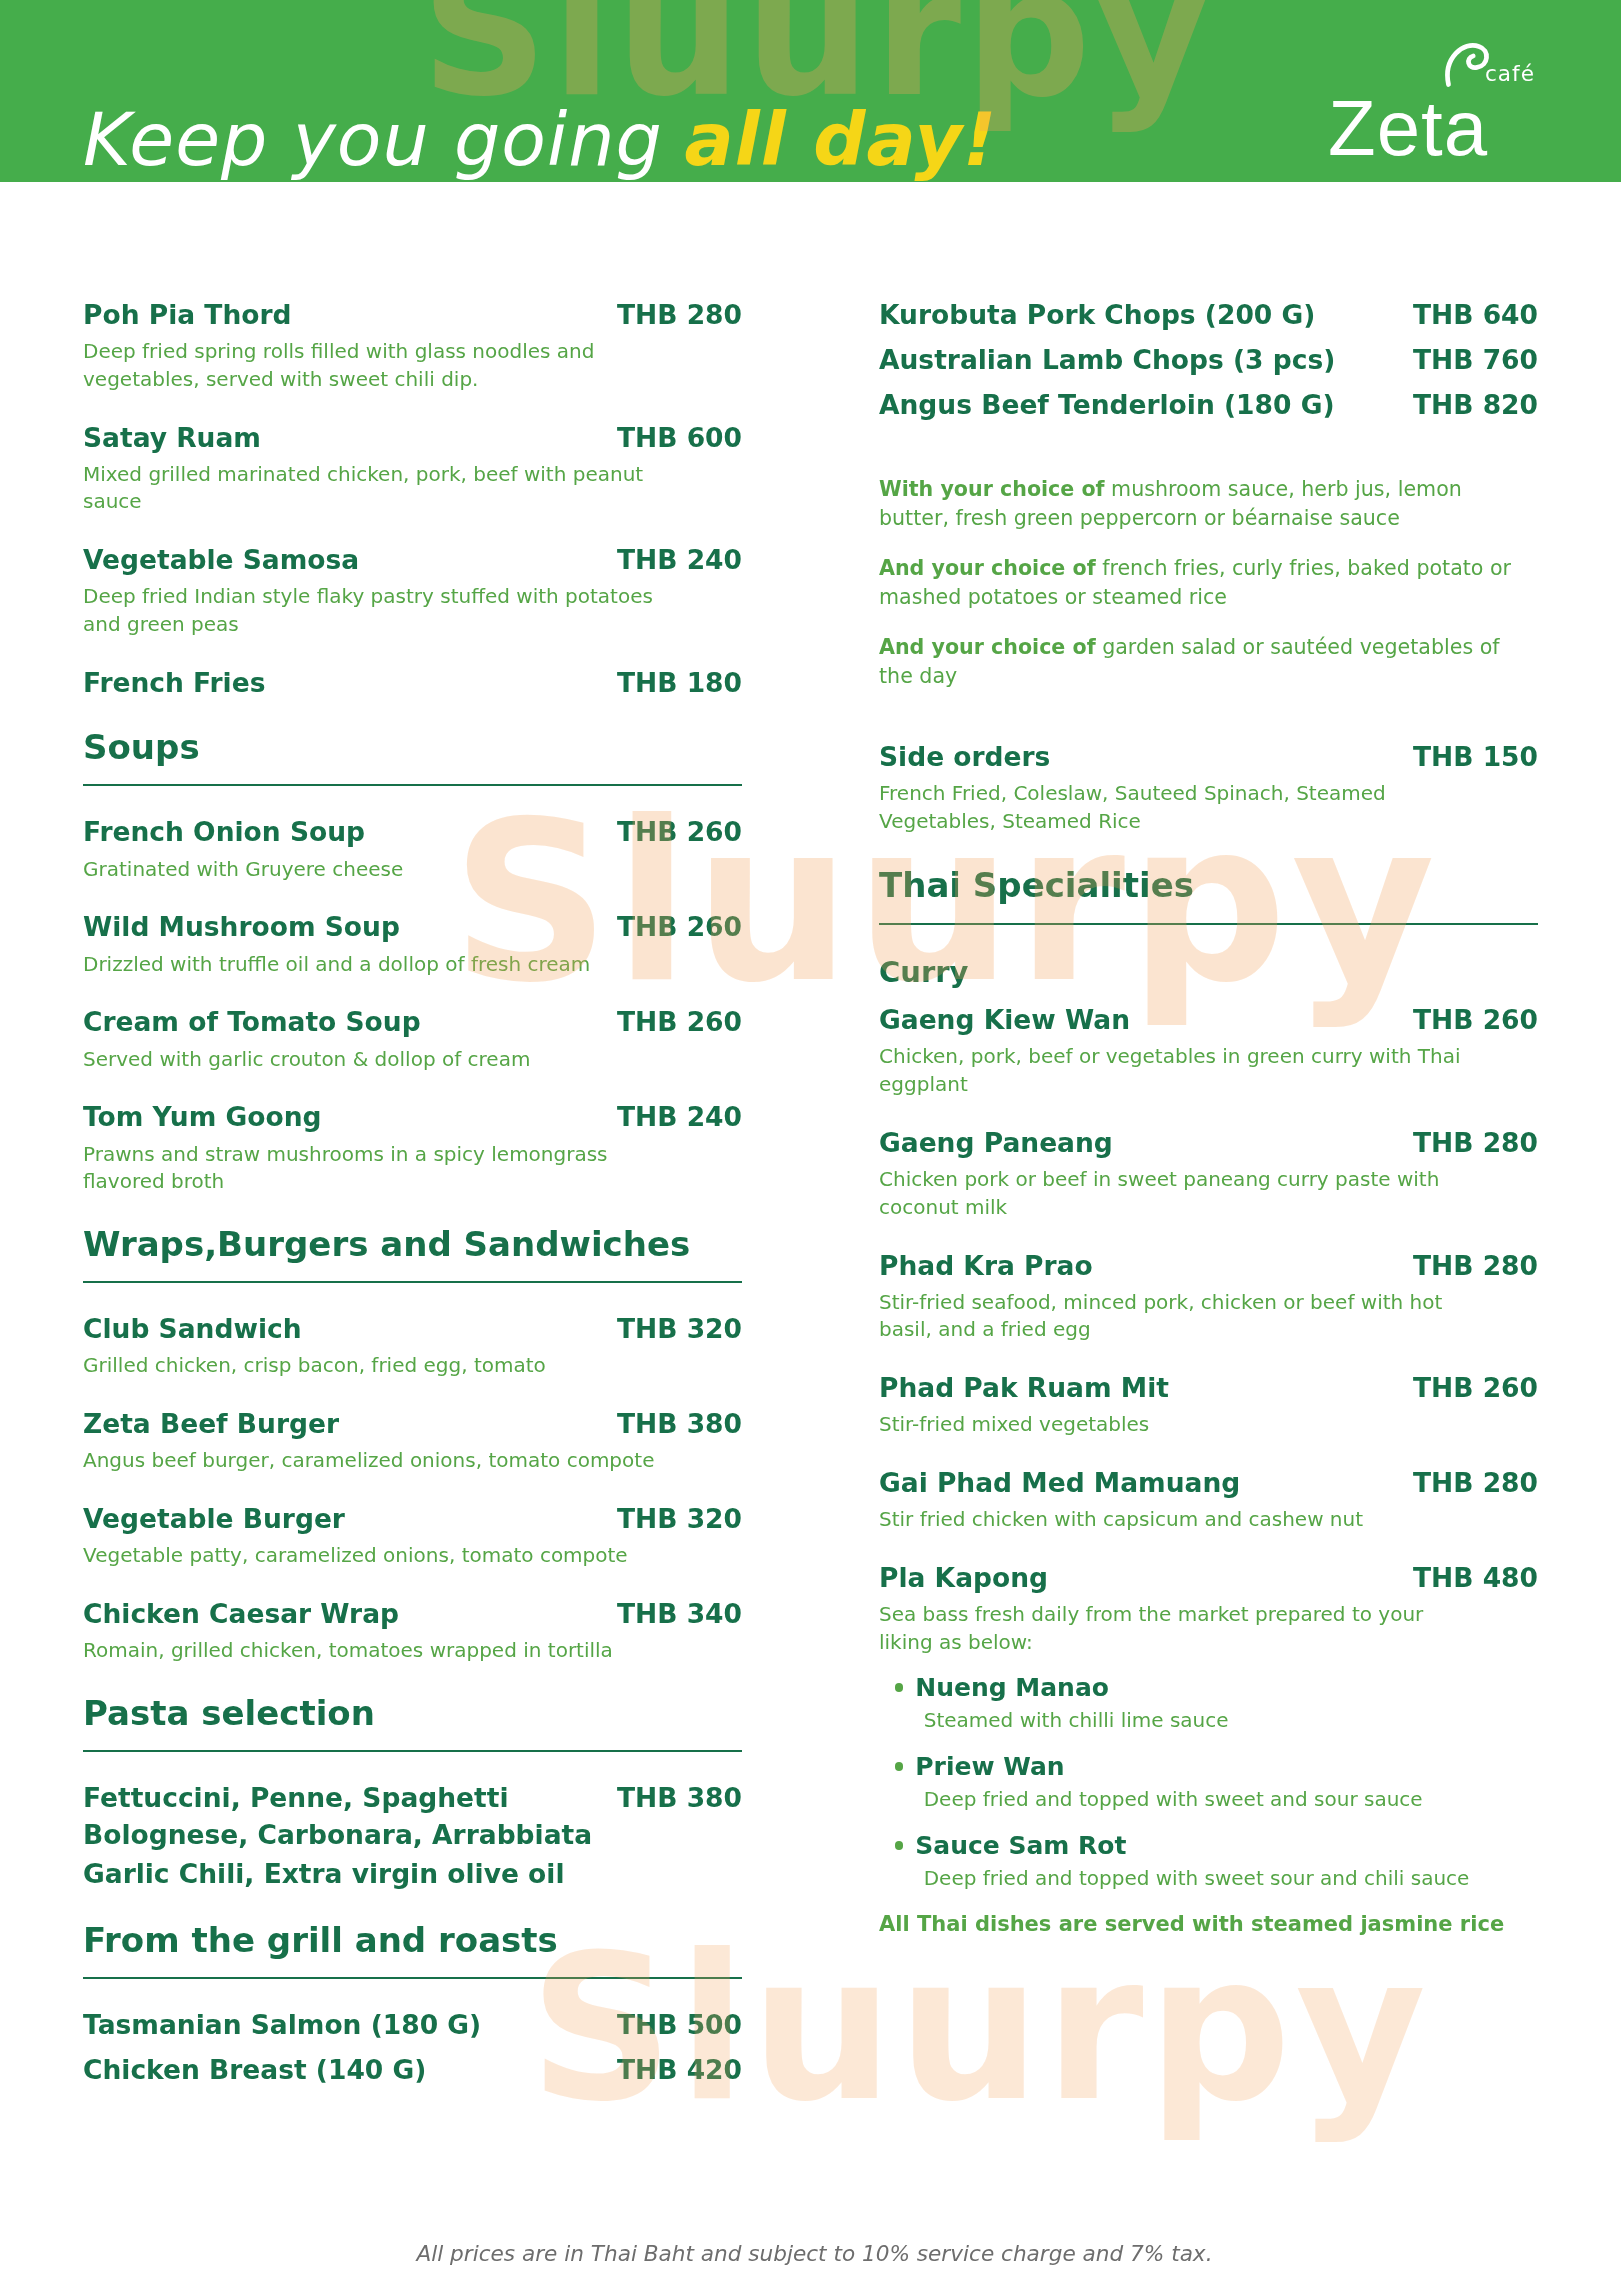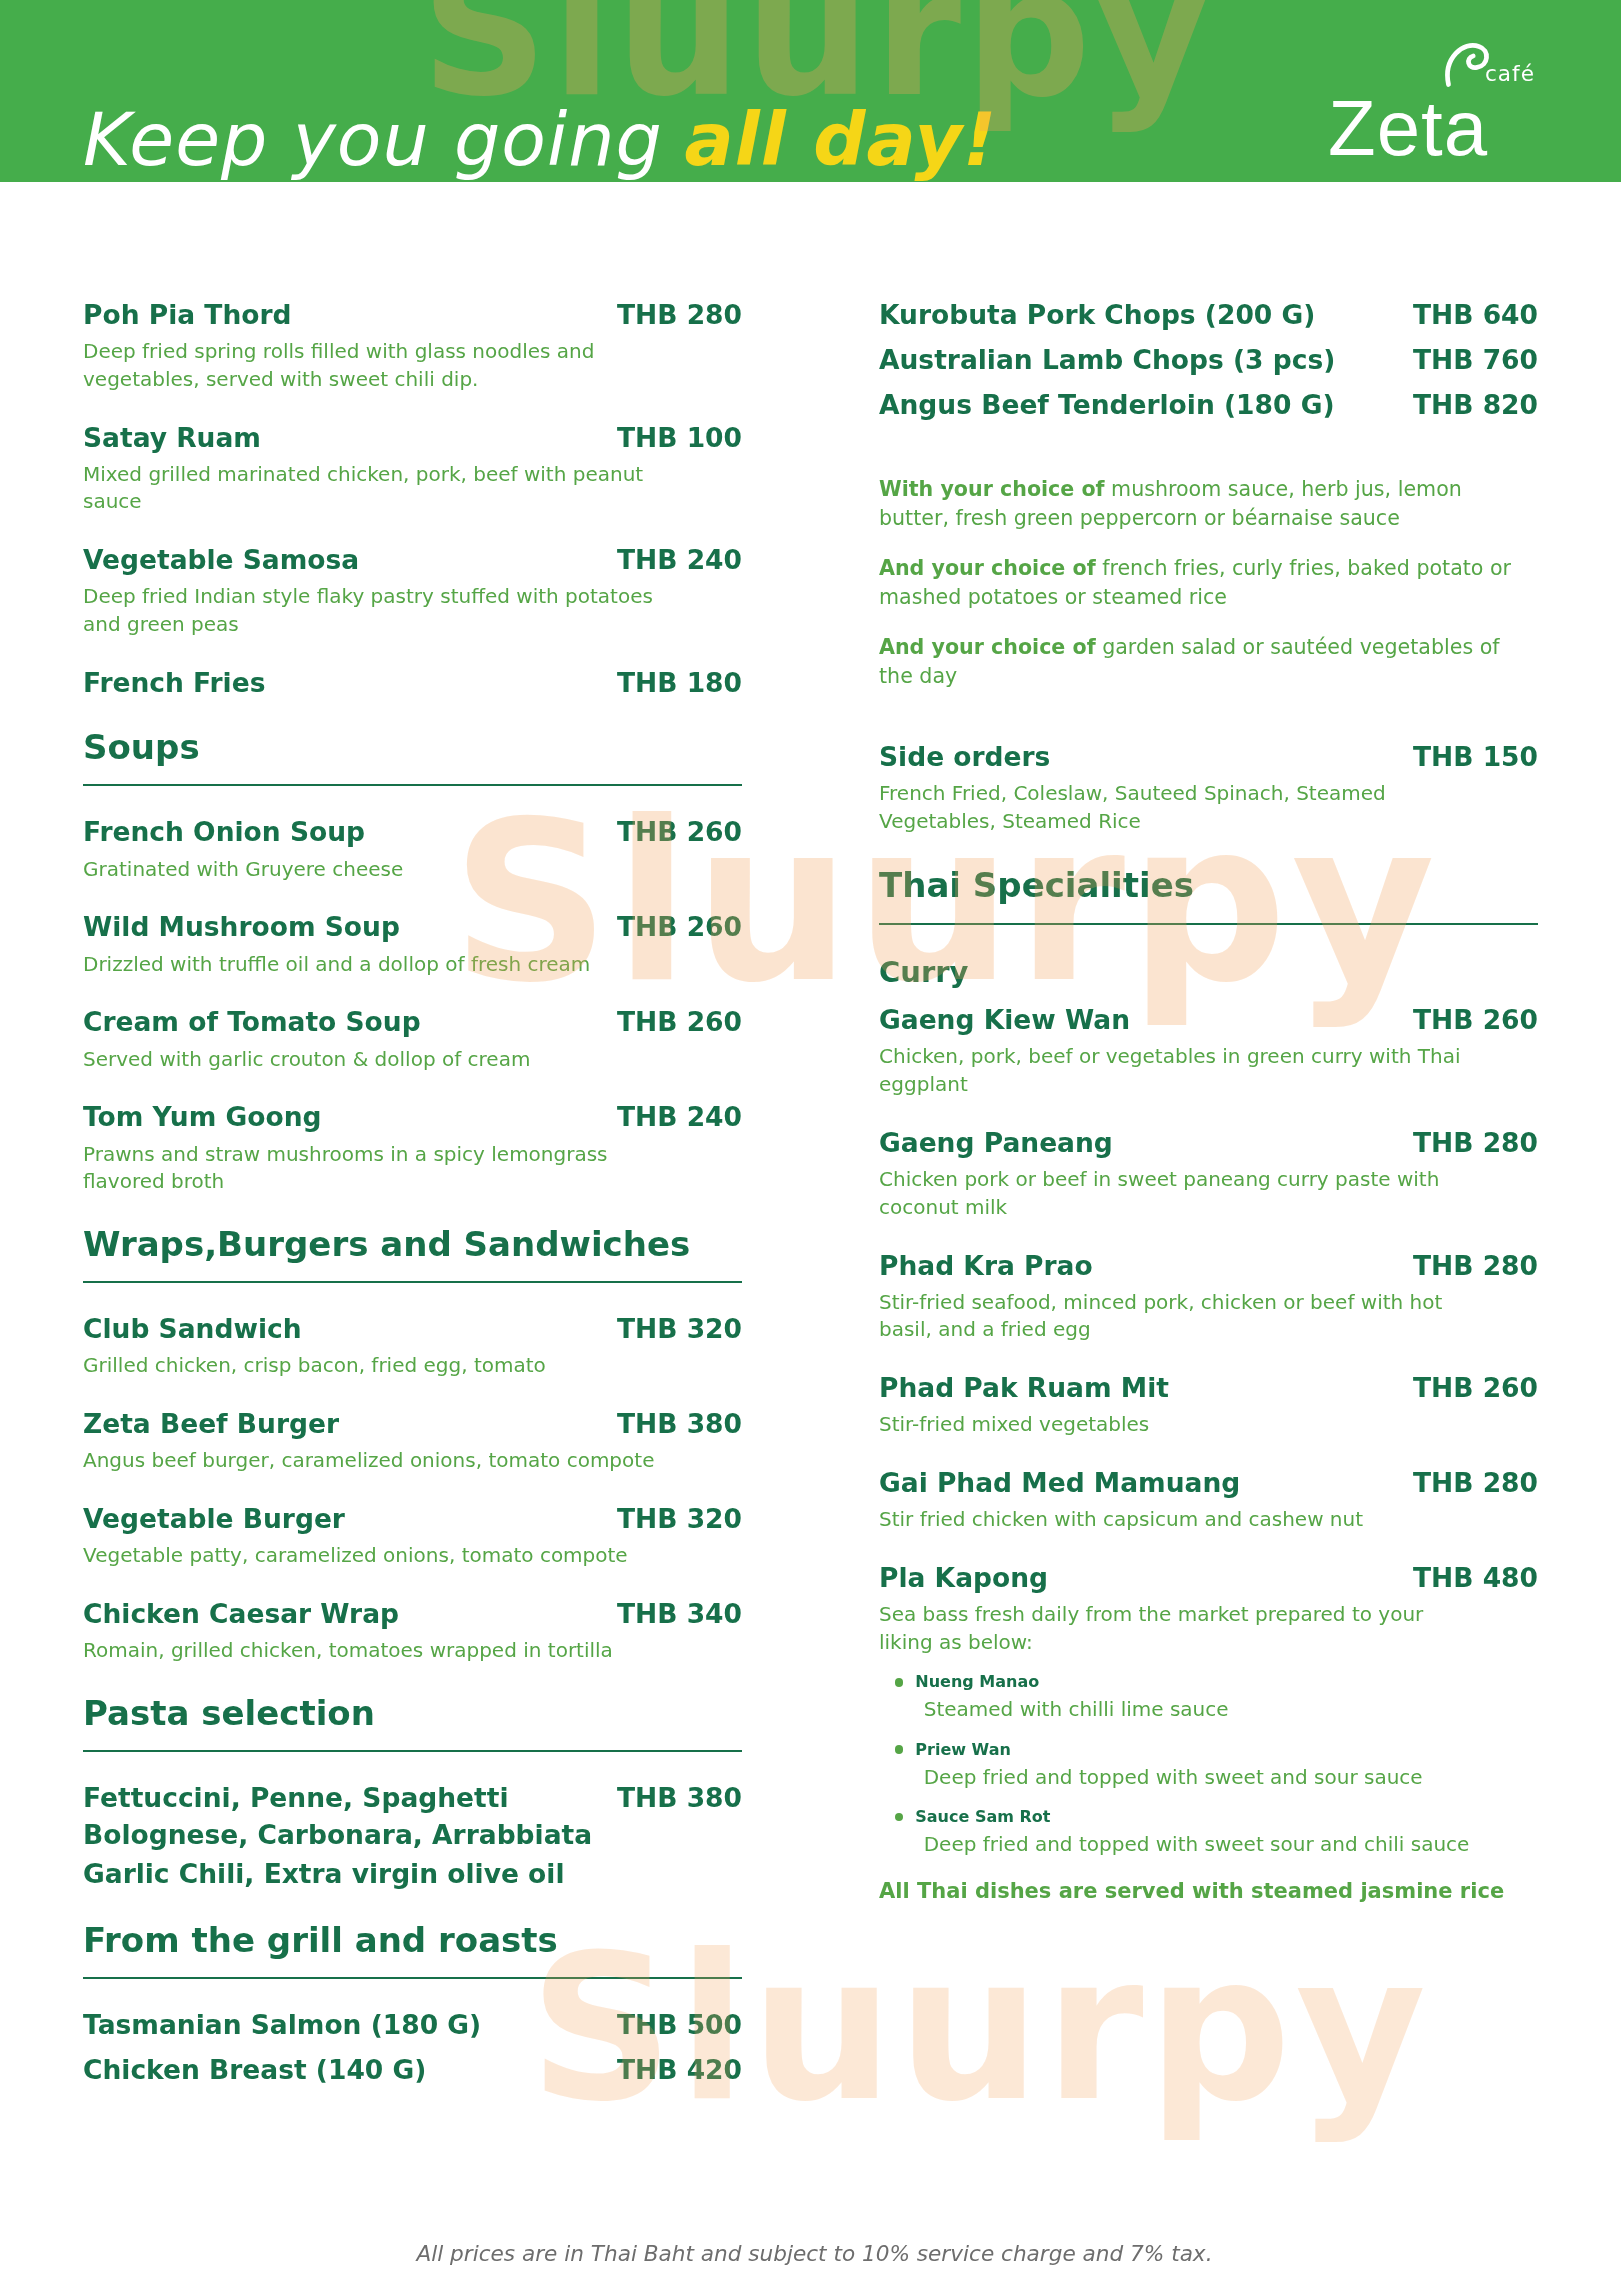--- a/index.html
+++ b/index.html
@@ -59,21 +59,21 @@
   .subline{font-size:26.5px;font-weight:bold;color:var(--dark-green);line-height:1.3;margin-top:3.9px;}
   .choices{margin-top:54px;}
   .choice{font-size:20.6px;color:var(--light-green);line-height:1.4;margin-bottom:21.6px;}
   .choice .lead{font-weight:bold;}
   .side-orders{margin-top:49px;}
   .thai-title{margin-top:29px;}
   .bullets{margin:15.7px 0 5.9px 15.7px;}
   .bullet{margin-bottom:17.6px;}
   .bullet-head{display:flex;align-items:center;gap:11.8px;}
   .bullet-dot{width:8.8px;height:8.8px;border-radius:50%;background:var(--light-green);flex:0 0 auto;}
-  .bullet-name{font-size:16px;font-weight:bold;color:var(--dark-green);line-height:1.25;}
+  .bullet-name{font-size:25px;font-weight:bold;color:var(--dark-green);line-height:1.25;}
   .bullet-desc{font-size:20px;color:var(--light-green);margin:3.9px 0 0 29px;line-height:1.3;}
   .thai-note{font-size:21px;color:var(--light-green);font-weight:bold;margin-top:21.6px;}
   
   .page-footer{
     position:absolute;left:8px;right:0;bottom:27.4px;
     text-align:center;font-style:italic;font-size:21.6px;color:#6d6d6d;z-index:2;
   }
   
   .watermark{
     position:absolute;font-weight:bold;color:var(--watermark-orange);
@@ -110,21 +110,21 @@
         <div class="row">
           <span class="name">Poh Pia Thord</span>
           <span class="price">THB 280</span>
         </div>
         <div class="desc">Deep fried spring rolls filled with glass noodles and vegetables, served with sweet chili dip.</div>
       </div>
 
       <div class="item">
         <div class="row">
           <span class="name">Satay Ruam</span>
-          <span class="price">THB 100</span>
+          <span class="price">THB 600</span>
         </div>
         <div class="desc">Mixed grilled marinated chicken, pork, beef with peanut sauce</div>
       </div>
 
       <div class="item">
         <div class="row">
           <span class="name">Vegetable Samosa</span>
           <span class="price">THB 240</span>
         </div>
         <div class="desc">Deep fried Indian style flaky pastry stuffed with potatoes and green peas</div>

